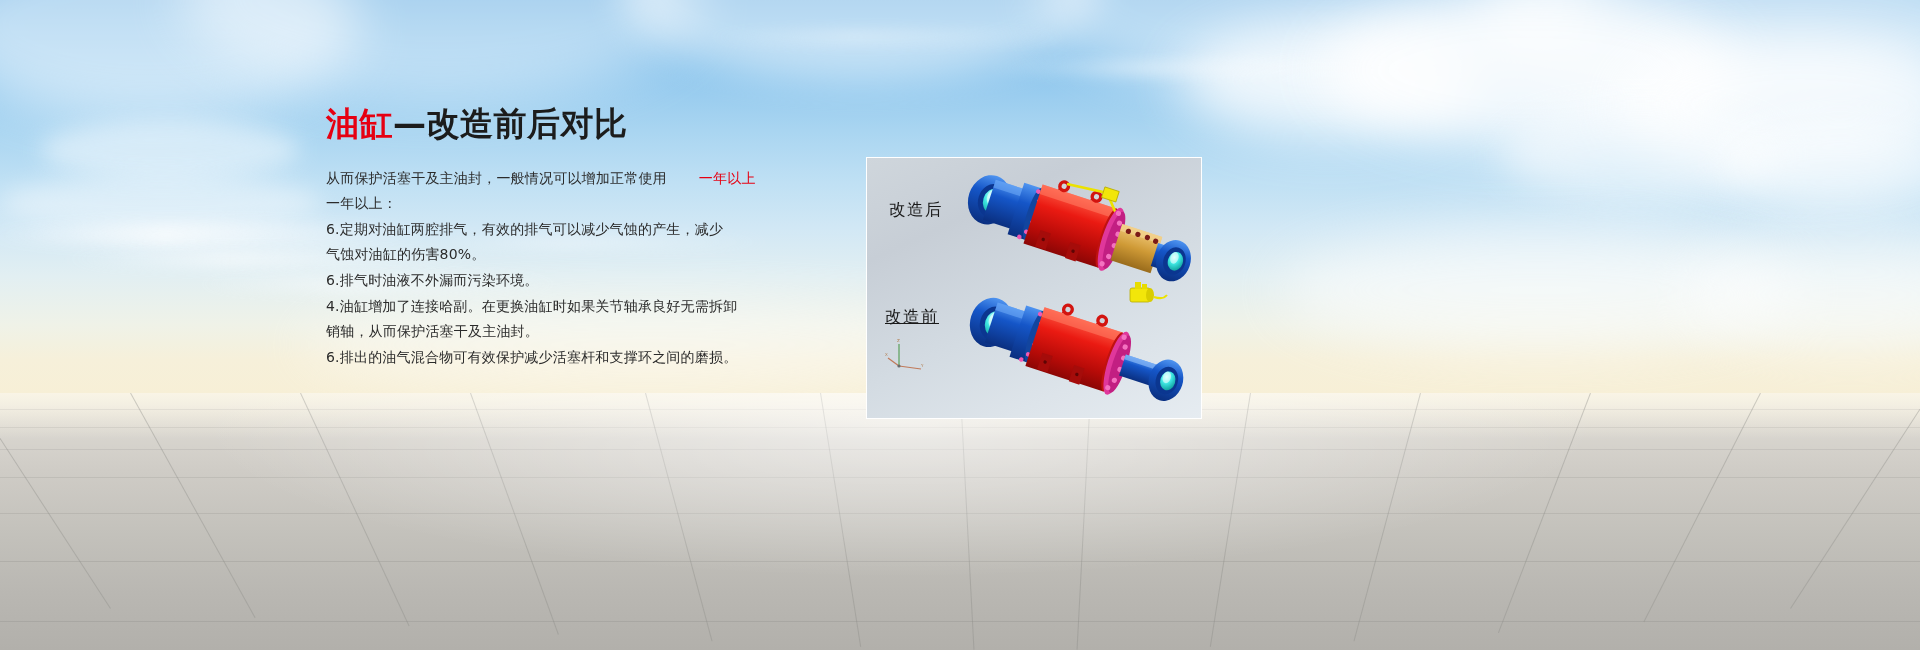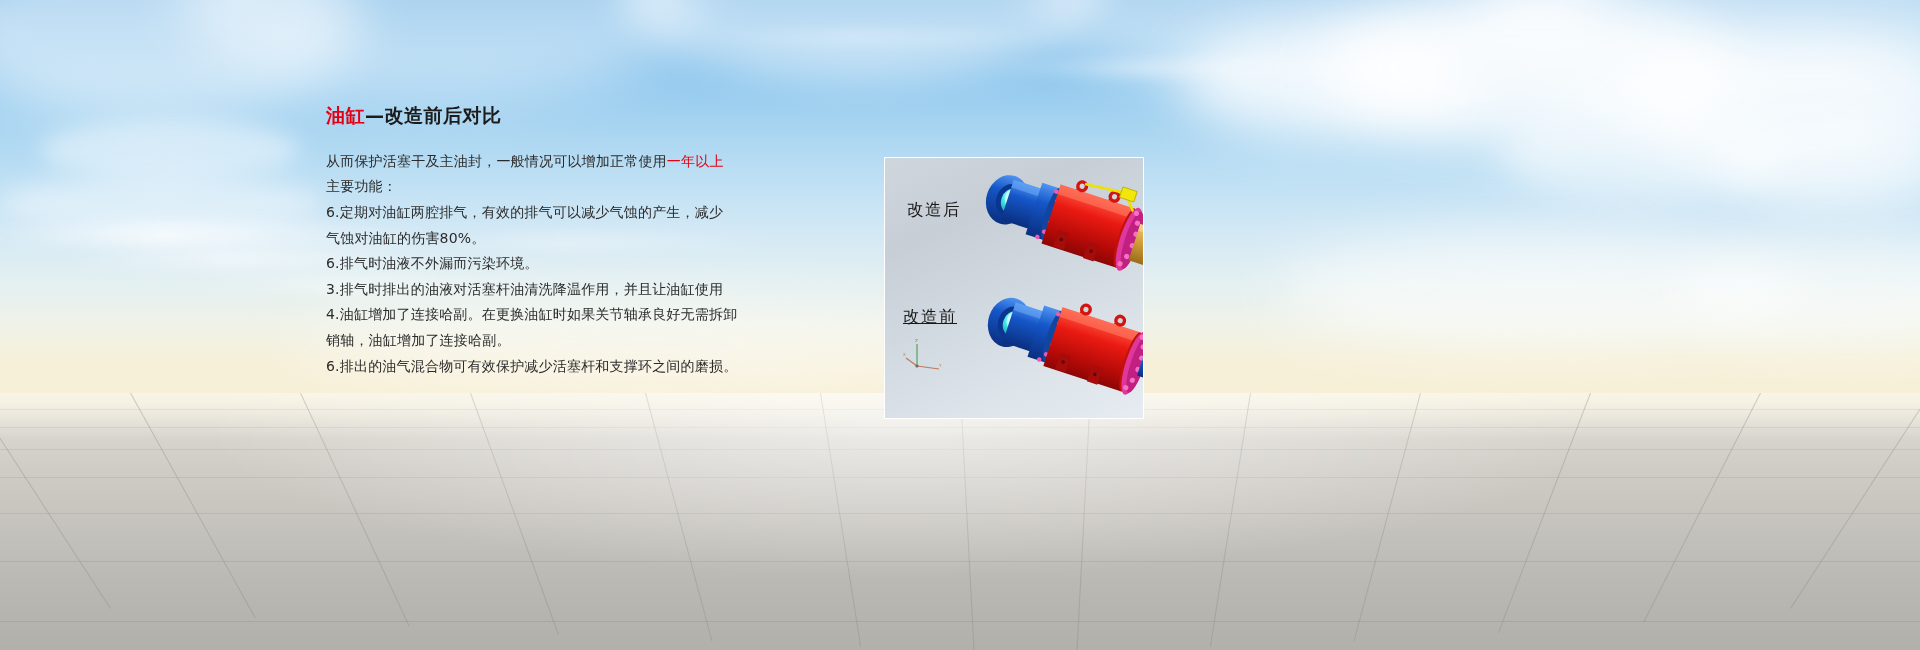--- a/index.html
+++ b/index.html
@@ -65,21 +65,21 @@
     position: absolute; inset: 0;
     background: radial-gradient(ellipse 1000px 220px at 900px 30px, rgba(255,255,255,.55), rgba(255,255,255,0) 70%);
     pointer-events: none;
   }
 
   
   .copy { position: absolute; left: 326px; top: 104px; width: 540px; }
 
   .headline {
     font-family: "DejaVu Sans", "Liberation Sans", sans-serif;
-    font-size: 19px;
+    font-size: 33px;
     font-weight: 700;
     letter-spacing: .5px;
     color: #1c1c1c;
     line-height: 1.2;
     white-space: nowrap;
   }
   .headline .red { color: #e60012; }
 
   .subline {
     margin-top: 7px;
@@ -92,25 +92,25 @@
 
   .body-list { margin-top: 22px; }
   .body-line {
     font-family: "DejaVu Sans", "Liberation Sans", sans-serif;
     font-size: 14px;
     color: #2b2b2b;
     line-height: 25.6px;
     white-space: nowrap;
     letter-spacing: .2px;
   }
-  .body-line .red { color: #e60012; }
+  .body-line .red { color: #e60012; margin-left: 32px; }
 
   
   .panel {
-    position: absolute; left: 884px; top: 157px; width: 260px; height: 262px;
+    position: absolute; left: 866px; top: 157px; width: 336px; height: 262px;
     background: linear-gradient(155deg, #cfd6dc 0%, #c7ced6 25%, #d3dbe2 55%, #dde4ea 78%, #e6ecf1 100%);
     border: 1px solid #ffffff;
     overflow: hidden;
     padding-left: 20px;
   }
   .panel-label {
     position: absolute;
     font-family: "DejaVu Serif", "Liberation Serif", serif;
     font-size: 16.5px;
     color: #1a1a1a;
@@ -187,27 +187,26 @@
 
   <div class="copy">
 
     <div class="headline">
       <span class="red">油缸</span><span>—改造前后对比</span>
     </div>
 
 
     <div class="body-list">
       <div class="body-line"><span>从而保护活塞干及主油封，一般情况可以增加正常使用</span><span class="red">一年以上</span></div>
-      <div class="body-line"><span>主要功能：</span></div>
+      <div class="body-line"><span>一年以上：</span></div>
       <div class="body-line"><span>6.定期对油缸两腔排气，有效的排气可以减少气蚀的产生，减少</span></div>
       <div class="body-line"><span>气蚀对油缸的伤害80%。</span></div>
       <div class="body-line"><span>6.排气时油液不外漏而污染环境。</span></div>
-      <div class="body-line"><span>3.排气时排出的油液对活塞杆油清洗降温作用，并且让油缸使用</span></div>
       <div class="body-line"><span>4.油缸增加了连接哈副。在更换油缸时如果关节轴承良好无需拆卸</span></div>
-      <div class="body-line"><span>销轴，油缸增加了连接哈副。</span></div>
+      <div class="body-line"><span>销轴，从而保护活塞干及主油封。</span></div>
       <div class="body-line"><span>6.排出的油气混合物可有效保护减少活塞杆和支撑环之间的磨损。</span></div>
     </div>
   </div>
 
   <div class="panel">
 
     <div class="panel-label label-after">改造后</div>
     <div class="panel-label label-before">改造前</div>
 
     <svg class="axis-glyph" viewBox="0 0 42 38">

